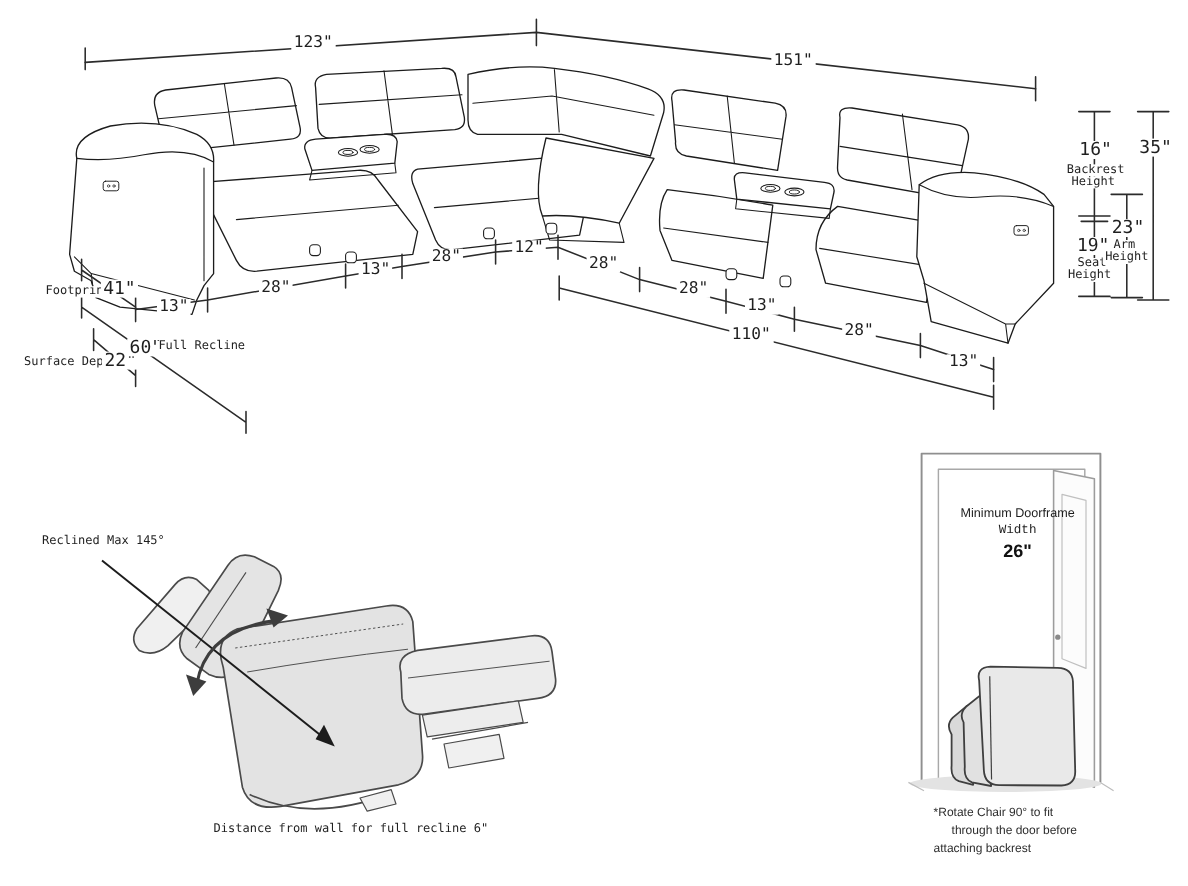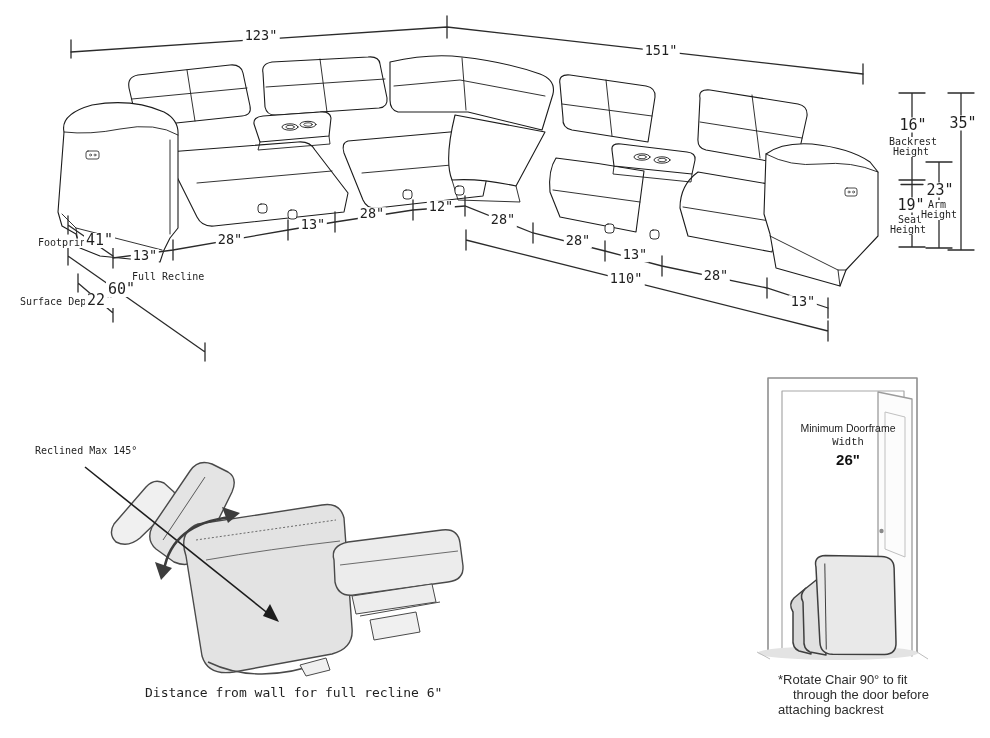--- a/index.html
+++ b/index.html
@@ -4,26 +4,26 @@
 <style>
   html,body{margin:0;padding:0;background:#fff;}
   .canvas{position:relative;width:990px;height:738px;background:#ffffff;overflow:hidden;
           font-family:"DejaVu Sans Mono","Liberation Mono",monospace;color:#1f1f1f;}
   .canvas svg{position:absolute;left:0;top:0;}
   .lbl{position:absolute;white-space:nowrap;line-height:1;background:#ffffff;padding:0 2px;}
   .cc{transform:translate(-50%,-50%);}
   .cx{transform:translateX(-50%);text-align:center;}
   .lg{font-size:15px;}
   .md{font-size:13.5px;}
-  .sm{font-size:13px;}
+  .sm{font-size:10px;margin-left:33px;}
   .xs{font-size:10px;}
   .sans{font-family:"Liberation Sans",sans-serif;}
   .door-head{font-size:10.5px;color:#1d1d1d;background:transparent;}
   .door-val{font-size:15px;font-weight:bold;color:#111;background:transparent;}
-  .door-note{font-size:13px;color:#2d2d2d;background:transparent;padding:0;}
+  .door-note{font-size:10px;color:#2d2d2d;background:transparent;padding:0;}
   .nobg{background:transparent;}
 </style>
 </head>
 <body>
 
 <div class="canvas">
 
   <svg width="990" height="738" viewBox="0 0 990 738">
 
     <g fill="#ffffff" stroke="#1c1c1c" stroke-width="1.1" stroke-linejoin="round" stroke-linecap="round">
@@ -159,21 +159,21 @@
   <span class="lbl xs cc" style="left:908px;top:230px;">Height</span>
   <span class="lbl lg cc" style="left:940px;top:190px;">23"</span>
   <span class="lbl xs cc" style="left:937px;top:205px;">Arm</span>
   <span class="lbl xs cc" style="left:939px;top:215px;">Height</span>
 
   <span class="lbl xs" style="left:36px;top:238px;">Footprint</span>
   <span class="lbl lg" style="left:84px;top:233px;">41"</span>
   <span class="lbl xs" style="left:18px;top:297px;">Surface Depth</span>
   <span class="lbl lg" style="left:85px;top:293px;">22"</span>
   <span class="lbl lg" style="left:106px;top:282px;">60"</span>
-  <span class="lbl xs" style="left:130px;top:272px;">Full Recline</span>
+  <span class="lbl xs" style="left:130px;top:284px;">Full Recline</span>
 
   <span class="lbl md cc" style="left:145px;top:256px;">13"</span>
   <span class="lbl md cc" style="left:230px;top:240px;">28"</span>
   <span class="lbl md cc" style="left:313px;top:225px;">13"</span>
   <span class="lbl md cc" style="left:372px;top:214px;">28"</span>
   <span class="lbl md cc" style="left:441px;top:207px;">12"</span>
 
   <span class="lbl md cc" style="left:503px;top:220px;">28"</span>
   <span class="lbl md cc" style="left:578px;top:241px;">28"</span>
   <span class="lbl md cc" style="left:635px;top:255px;">13"</span>

